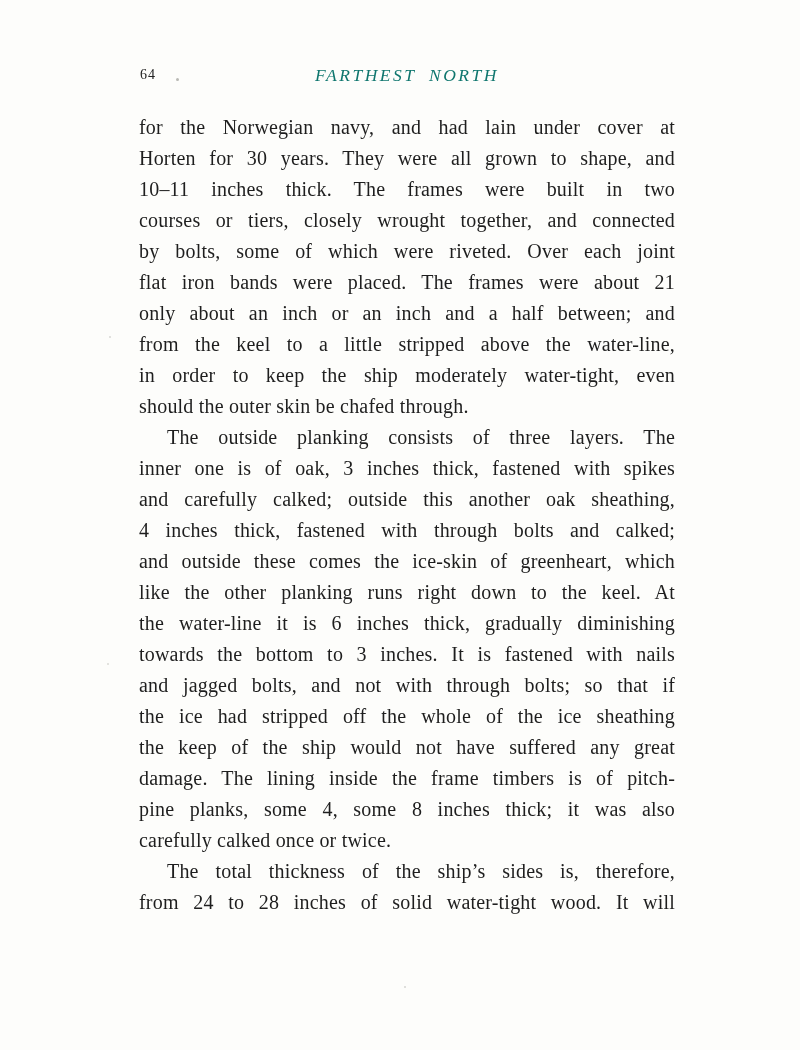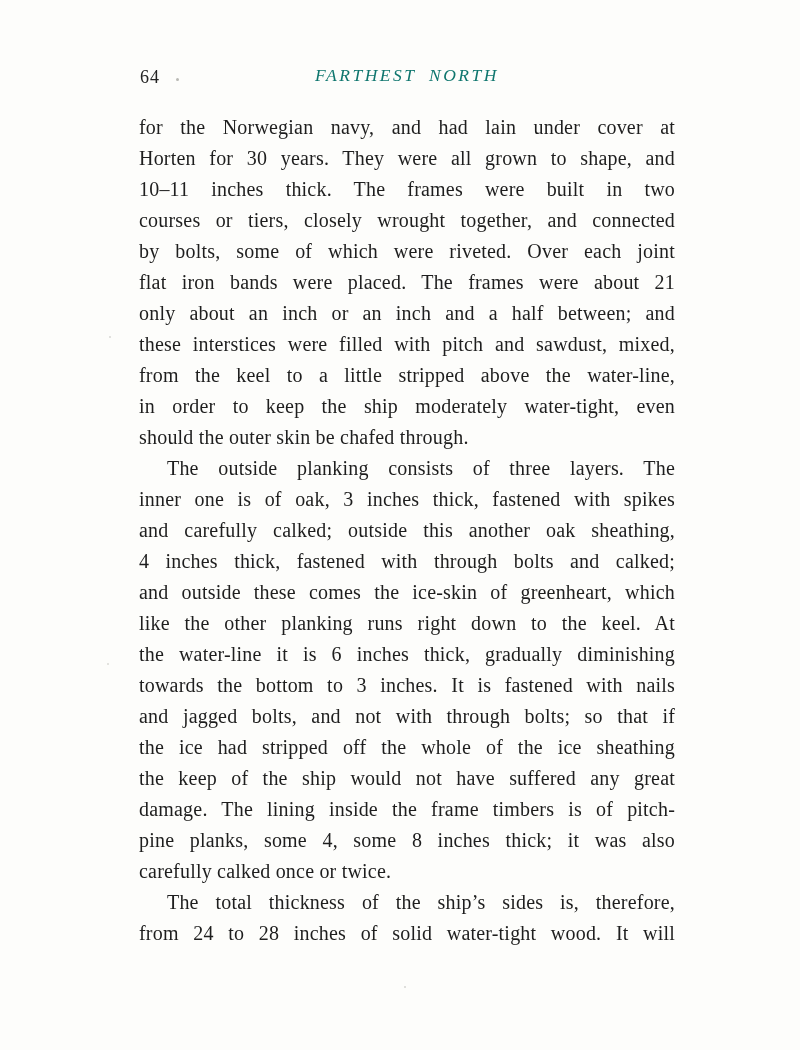--- a/index.html
+++ b/index.html
@@ -25,21 +25,21 @@
   }
   .running-header {
     position: relative;
     height: 24px;
     margin-bottom: 24px;
   }
   .page-number {
     position: absolute;
     left: 1px;
     top: 3px;
-    font-size: 18px;
+    font-size: 14px;
     letter-spacing: 1px;
     color: #222;
   }
   .running-title {
     text-align: center;
     font-style: italic;
     font-size: 17.5px;
     letter-spacing: 2.5px;
     color: #0f766e;
     padding-top: 1px;
@@ -85,21 +85,20 @@
     </div>
 
     <div class="page-body">
         <div class="text-line">for the Norwegian navy, and had lain under cover at</div>
         <div class="text-line">Horten for 30 years.  They were all grown to shape, and</div>
         <div class="text-line">10–11 inches thick.  The frames were built in two</div>
         <div class="text-line">courses or tiers, closely wrought together, and connected</div>
         <div class="text-line">by bolts, some of which were riveted.  Over each joint</div>
         <div class="text-line">flat iron bands were placed.  The frames were about 21</div>
         <div class="text-line">only about an inch or an inch and a half between; and</div>
-        <div class="text-line">these interstices were filled with pitch and sawdust, mixed,</div>
         <div class="text-line">from the keel to a little stripped above the water-line,</div>
         <div class="text-line">in order to keep the ship moderately water-tight, even</div>
         <div class="text-line para-end">should the outer skin be chafed through.</div>
         <div class="text-line indent">The outside planking consists of three layers.  The</div>
         <div class="text-line">inner one is of oak, 3 inches thick, fastened with spikes</div>
         <div class="text-line">and carefully calked; outside this another oak sheathing,</div>
         <div class="text-line">4 inches thick, fastened with through bolts and calked;</div>
         <div class="text-line">and outside these comes the ice-skin of greenheart, which</div>
         <div class="text-line">like the other planking runs right down to the keel.  At</div>
         <div class="text-line">the water-line it is 6 inches thick, gradually diminishing</div>

